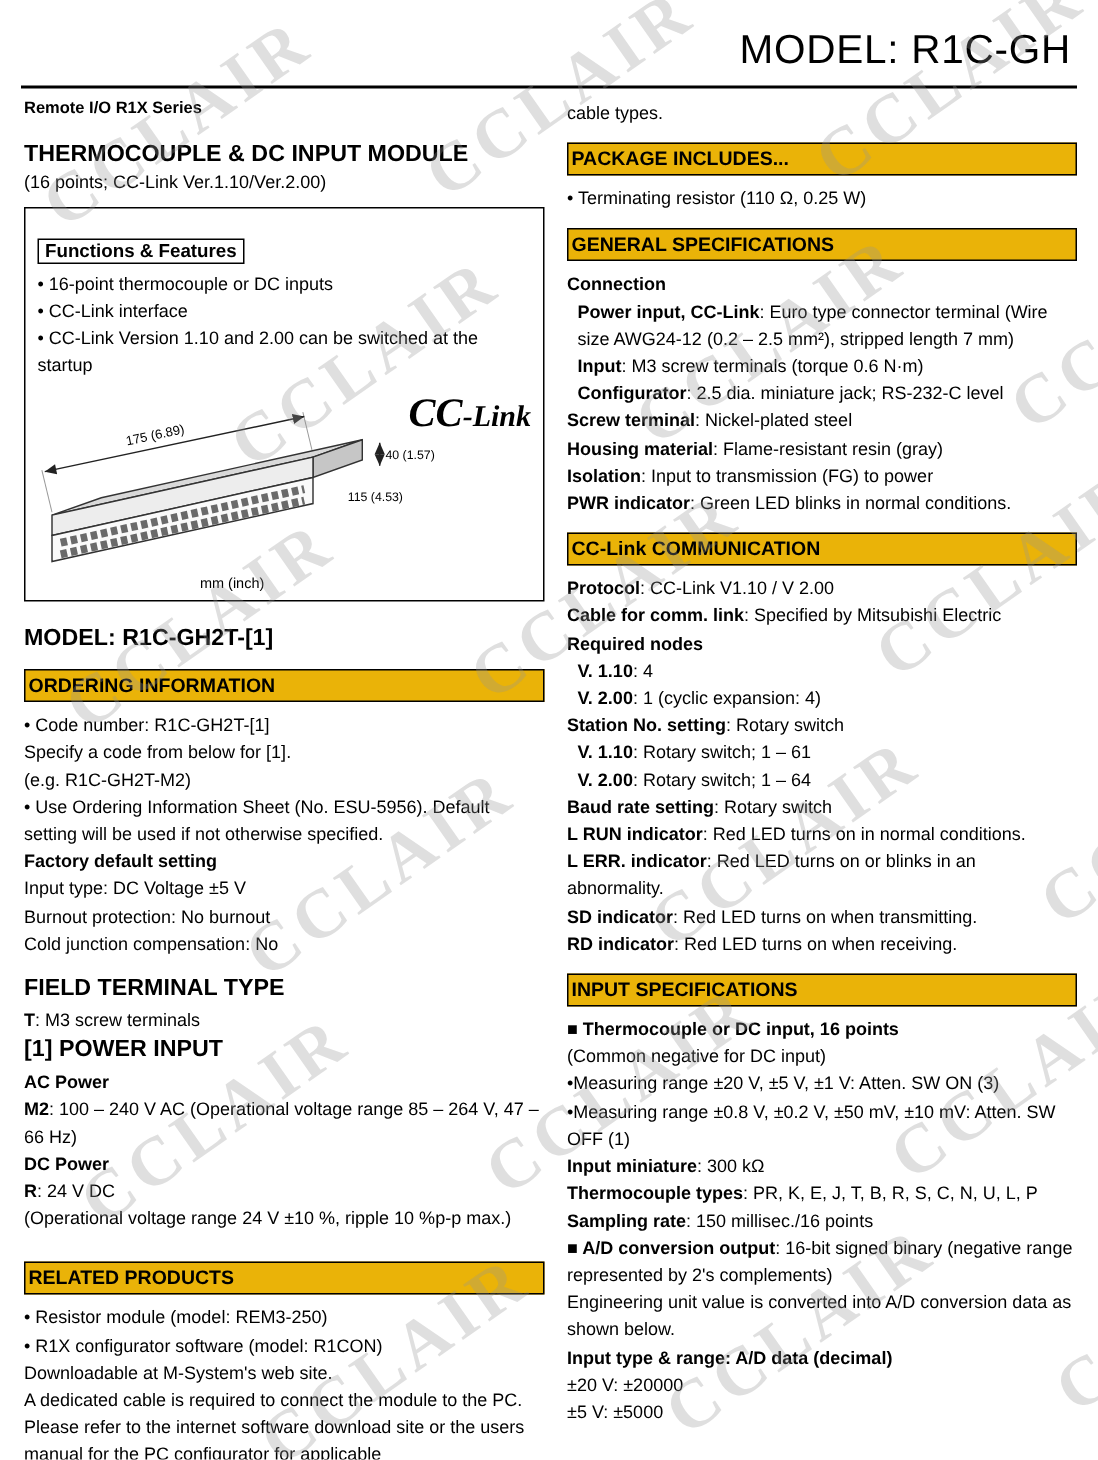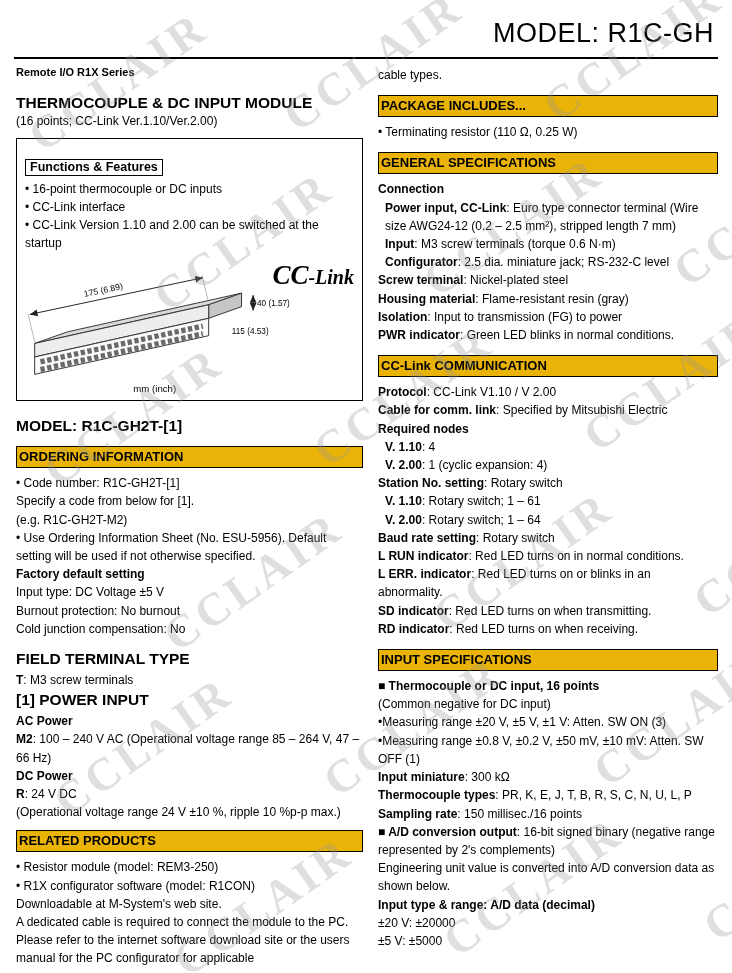--- a/index.html
+++ b/index.html
@@ -26,21 +26,21 @@
 
   .line { line-height: 18.2px; min-height: 18.2px; }
   .ind  { padding-left: 7px; }
   .b    { font-weight: bold; text-align: right; }
 
   .bar {
     background: #eab308; border: 1px solid #000;
     font-weight: bold; font-size: 13px;
     padding: 2px 2px 3px; margin: 11px 0 6px;
   }
-  .bar.tight { margin-top: 9px; }
+  .bar.tight { margin-top: 20px; }
 
   .features-box { border: 1.3px solid #000; margin-top: 8px; padding: 20px 8px 0; }
   .features-heading {
     display: inline-block; border: 1px solid #000;
     padding: 0 4px 1px; font-weight: bold; font-size: 12.5px; margin-bottom: 4px;
   }
   .features-box .line { line-height: 18px; min-height: 18px; }
 
   .figure { position: relative; height: 146px; margin-top: 2px; }
   .cclink-logo { position: absolute; top: 6px; right: 0; white-space: nowrap; }

